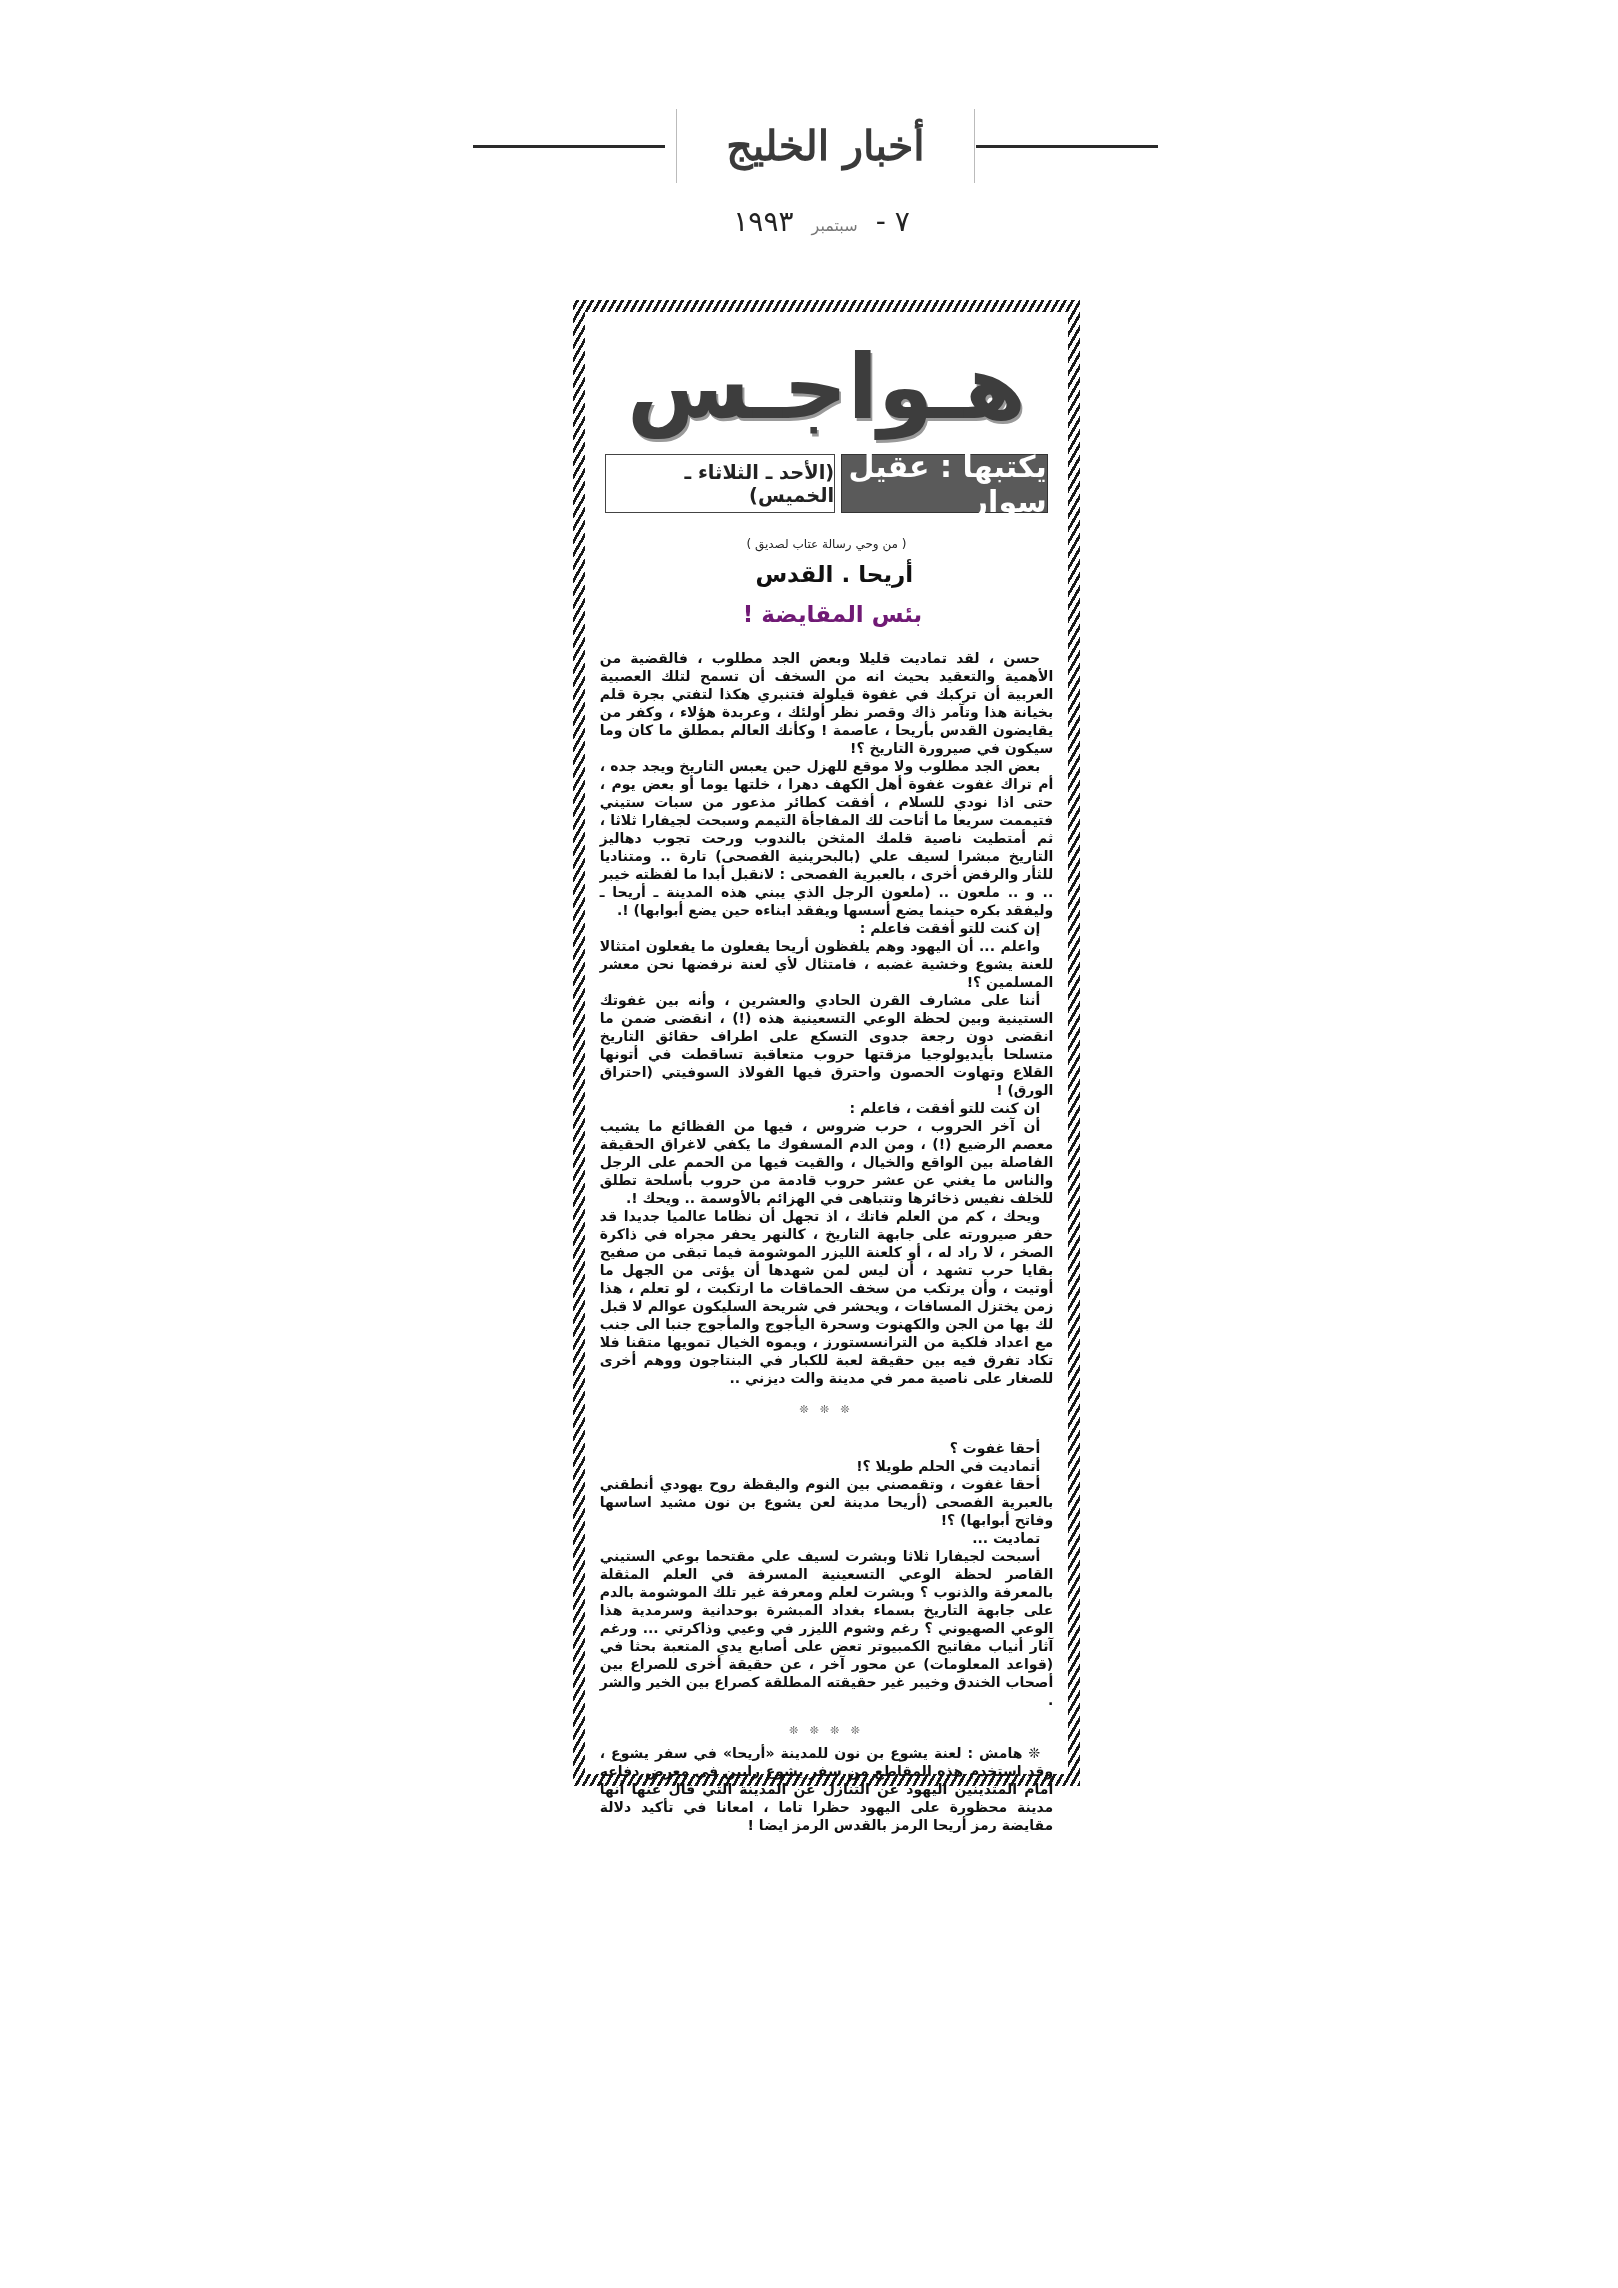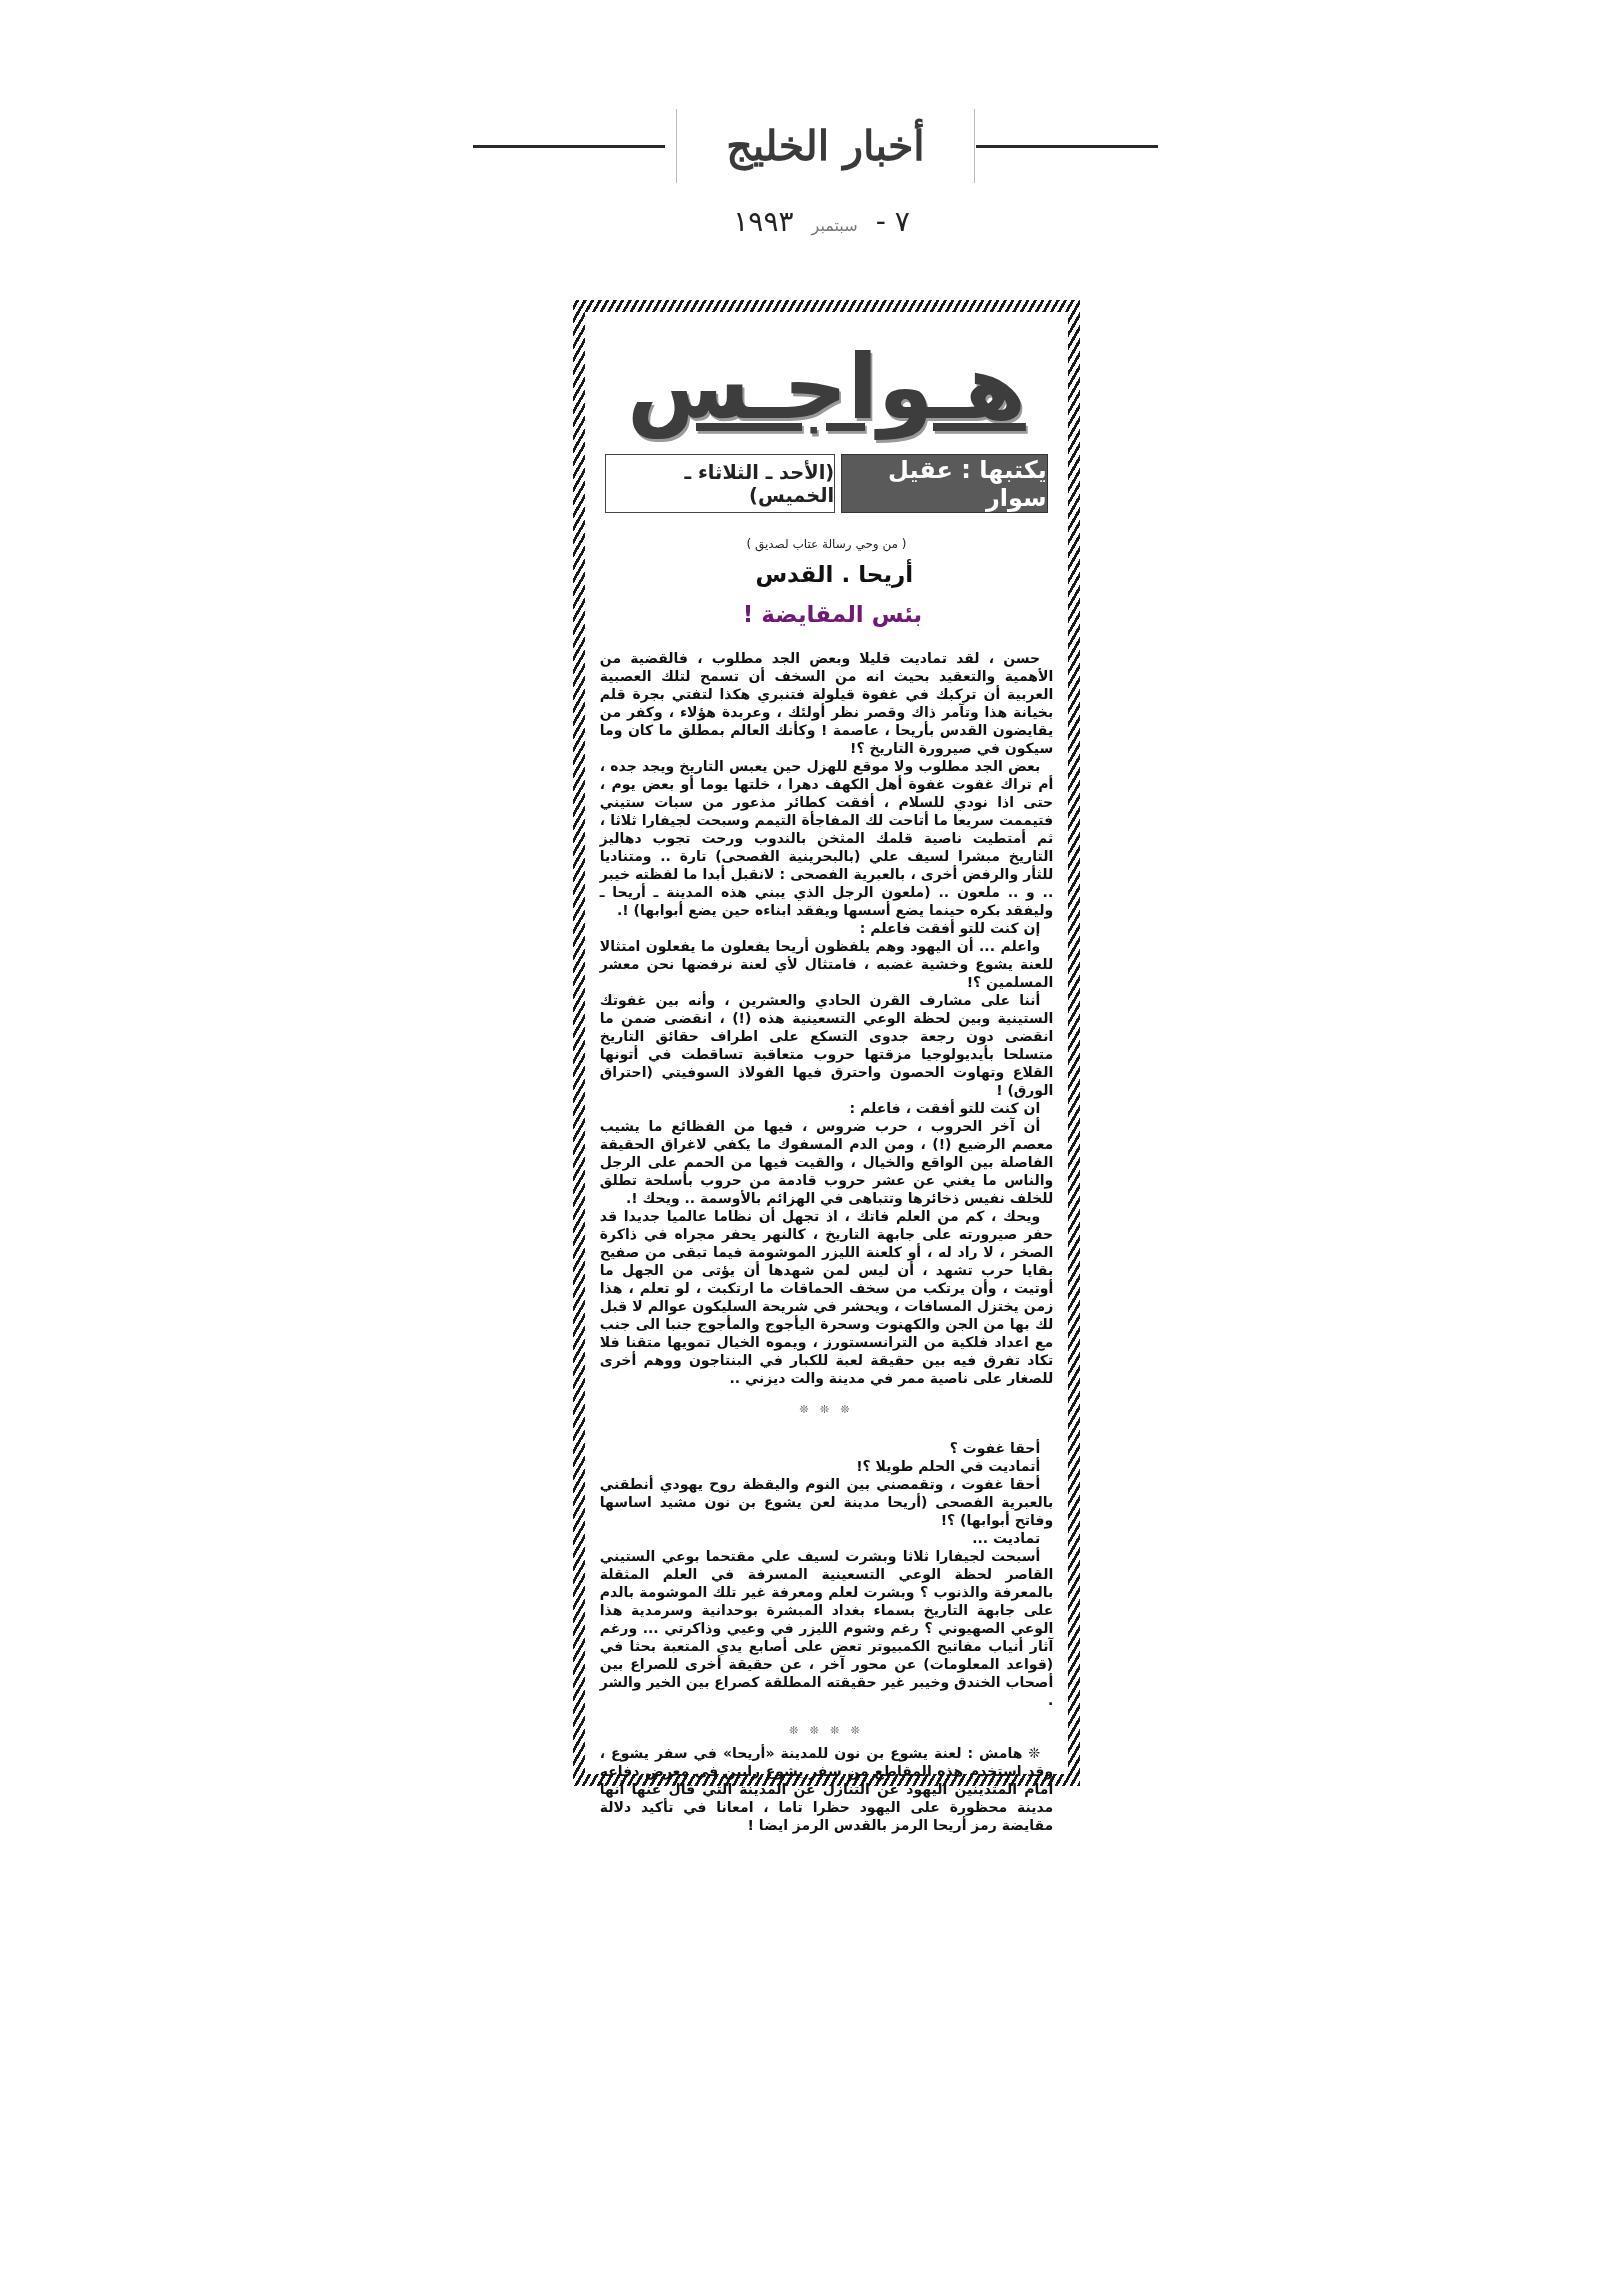--- a/index.html
+++ b/index.html
@@ -30,25 +30,25 @@
     box-sizing: border-box; padding: 12px;
     background: repeating-linear-gradient(-60deg, #1a1a1a 0 2.8px, #ffffff 2.8px 6.5px);
   }
   .frame-inner {
     width: 100%; height: 100%; background: #fff; box-sizing: border-box;
     padding: 13px 14.8px 9.2px 14.8px; direction: rtl; position: relative;
   }
   .column-title {
     text-align: center; font-family: "DejaVu Sans", sans-serif; font-weight: bold;
     font-size: 89px; line-height: 111px; color: #3d3d3d; letter-spacing: 5.5px;
-    text-shadow: 1.8px 2.8px 0 #9a9a9a; margin-top: 7.4px; text-decoration: underline;
+    text-shadow: 1.8px 2.8px 0 #9a9a9a; margin-top: 7.4px;
   }
   .byline-row { display: flex; gap: 5.5px; margin: 11px 5.5px 0 5.5px; height: 59px; }
   .byline {
-    background: #5a5a5a; color: #fff; font-weight: bold; font-size: 24px;
+    background: #5a5a5a; color: #fff; font-weight: bold; font-size: 30px;
     display: flex; align-items: center; justify-content: center; width: 205px;
     border: 0.9px solid #333;
   }
   .schedule {
     flex: 1; border: 0.9px solid #444; display: flex; align-items: center; justify-content: center;
     font-size: 19.4px; font-weight: bold; color: #222;
   }
   .subtitle { text-align: center; font-size: 12px; margin-top: 24px; color: #222; }
   .headline1 { font-size: 23px; font-weight: bold; margin-top: 9.2px; padding-right: 140px; color: #111; }
   .headline2 { font-size: 23px; font-weight: bold; margin-top: 14px; padding-right: 131px; color: #701a75; }

